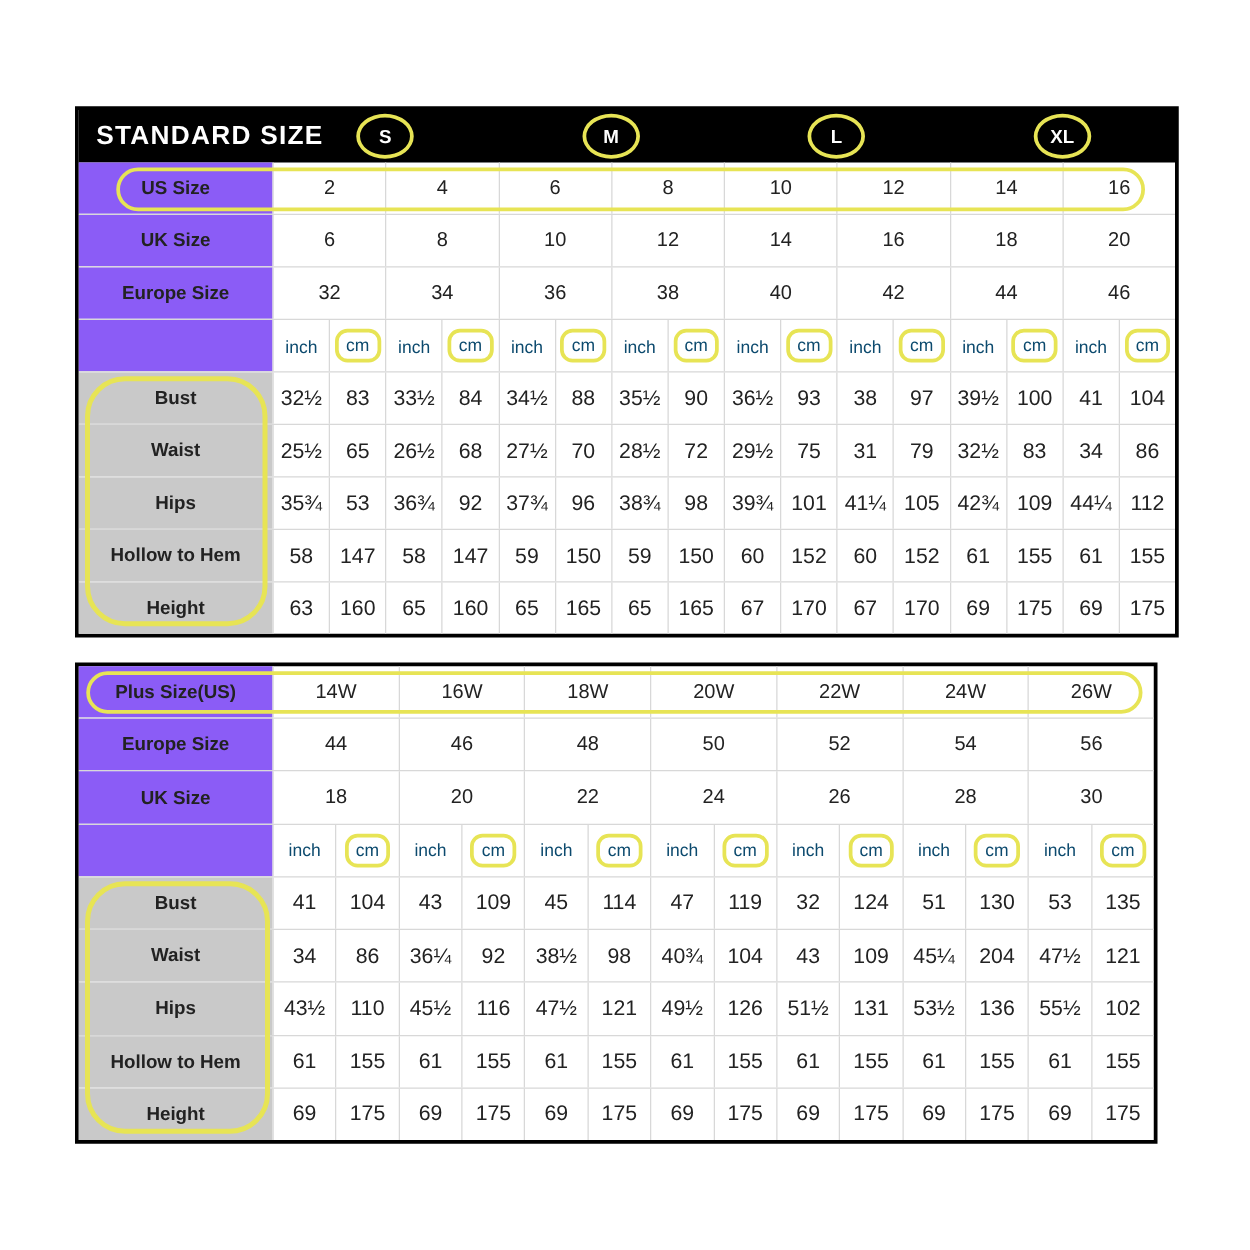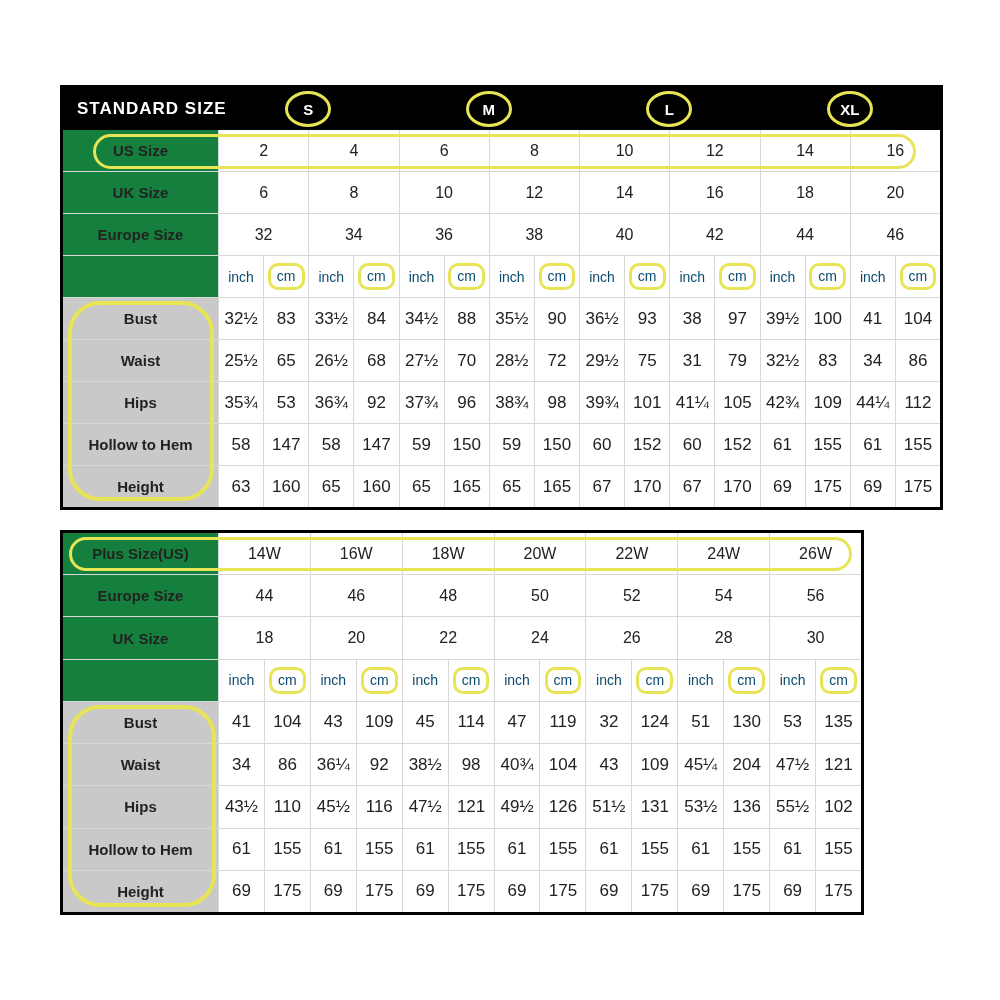--- a/index.html
+++ b/index.html
@@ -12,41 +12,41 @@
   *{box-sizing:border-box;margin:0;padding:0;}
   body{
     width:1000px;height:1000px;background:#fff;position:relative;
     font-family:"Liberation Sans","DejaVu Sans",sans-serif;color:var(--ink);
   }
   .page{position:absolute;inset:0;background:#fff;}
 
   
   .sizetable{position:absolute;background:#fff;border:3px solid #000;}
   #standard-table{left:60px;top:85px;width:883px;height:425px;}
-  #plus-table{left:60px;top:530px;width:804px;height:385px;}
+  #plus-table{left:60px;top:530px;width:866px;height:385px;}
 
   .black-header{position:absolute;left:0;top:0;right:0;height:42px;background:#000;
     display:flex;align-items:center;}
-  .black-header .title{color:#fff;font-weight:bold;font-size:17px;letter-spacing:1px;
+  .black-header .title{color:#fff;font-weight:bold;font-size:21px;letter-spacing:1px;
     padding-left:14px;white-space:nowrap;}
   .group-labels{position:absolute;left:155px;top:0;right:0;bottom:0;display:flex;}
   .group{flex:1;display:flex;align-items:center;justify-content:center;}
   .oval{border:3px solid var(--hl);border-radius:50%;color:#fff;font-weight:bold;
     font-size:15px;min-width:46px;height:36px;padding:0 8px;
     display:flex;align-items:center;justify-content:center;}
 
   .rows{position:absolute;left:0;right:0;bottom:0;display:flex;flex-direction:column;}
   #std-rows{top:42px;}
   #plus-rows{top:0;}
   .trow{flex:1;display:grid;border-top:1px solid var(--grid);}
   .trow.first{border-top:none;}
   .cell{display:flex;align-items:center;justify-content:center;
     border-left:1px solid var(--grid);overflow:hidden;}
   .cell:first-child{border-left:none;}
-  .labelcell{font-weight:bold;font-size:15px;background:#15803d;}
+  .labelcell{font-weight:bold;font-size:15px;background:#8b5cf6;}
   .labelcell.gray{background:var(--labelbg);text-align:right;}
   .sizecell{font-size:16px;}
   .unitcell{font-size:14px;color:#0c4a6e;}
   .measurecell{font-size:17px;}
   .cmbox{border:3px solid var(--hl);border-radius:10px;padding:0 6px;line-height:1.5;}
 
   
   .hl-overlay{position:absolute;border:3px solid var(--hl);pointer-events:none;
     background:transparent;}
   #std-us-row-hl{left:30px;top:46px;right:24px;height:35px;border-radius:20px;}

